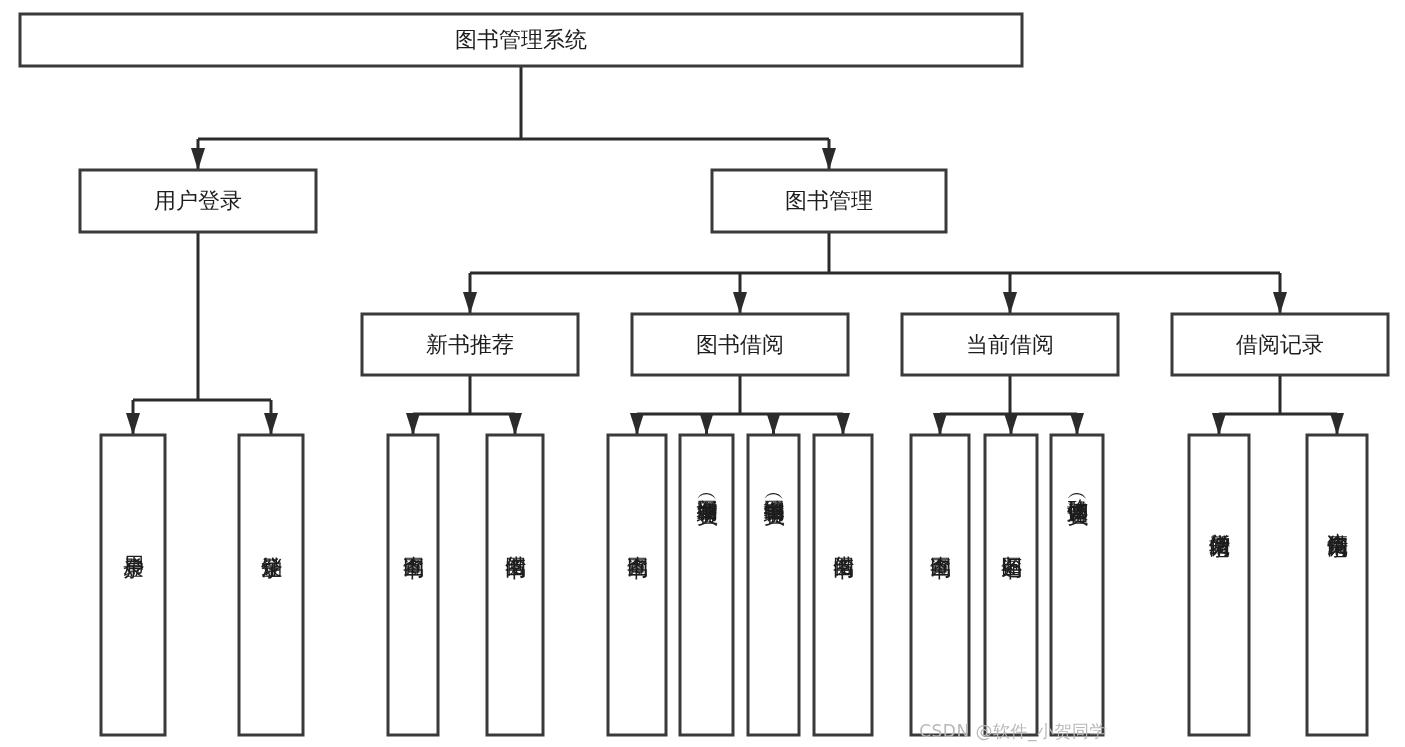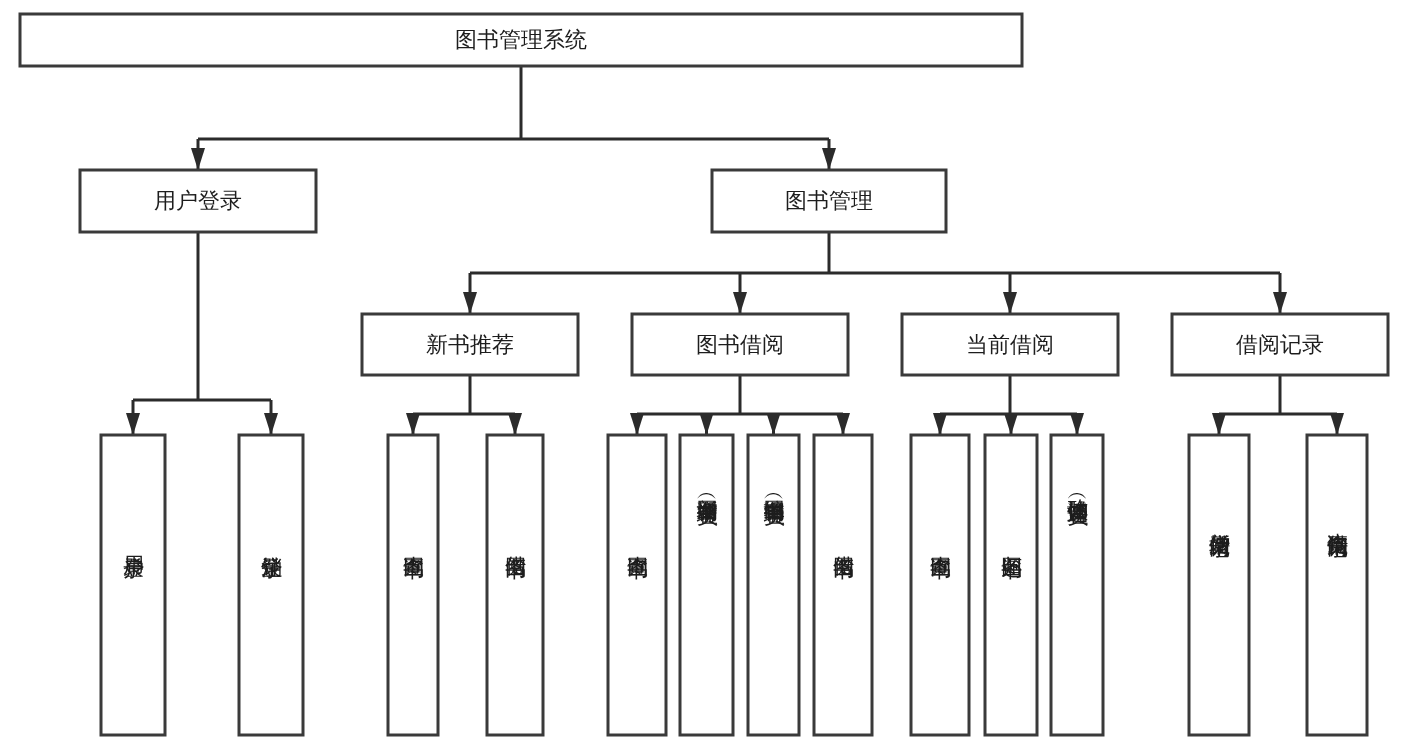--- a/index.html
+++ b/index.html
@@ -205,13 +205,14 @@
         <span class="leaf-label" style="padding-top: 47px;">确认归还（管理员）</span>
       </div>
       <div class="leaf-label-wrap" style="left: 1189px; top: 435px; width: 60px; height: 300px;">
         <span class="leaf-label" style="padding-top: 81px;">新增借阅记录</span>
       </div>
       <div class="leaf-label-wrap" style="left: 1307px; top: 435px; width: 60px; height: 300px;">
         <span class="leaf-label" style="padding-top: 81px;">查询借阅记录</span>
       </div>
     </div>
 
+  <div class="watermark">CSDN @软件_小贺同学</div>
 </div>
 
 </body></html>

